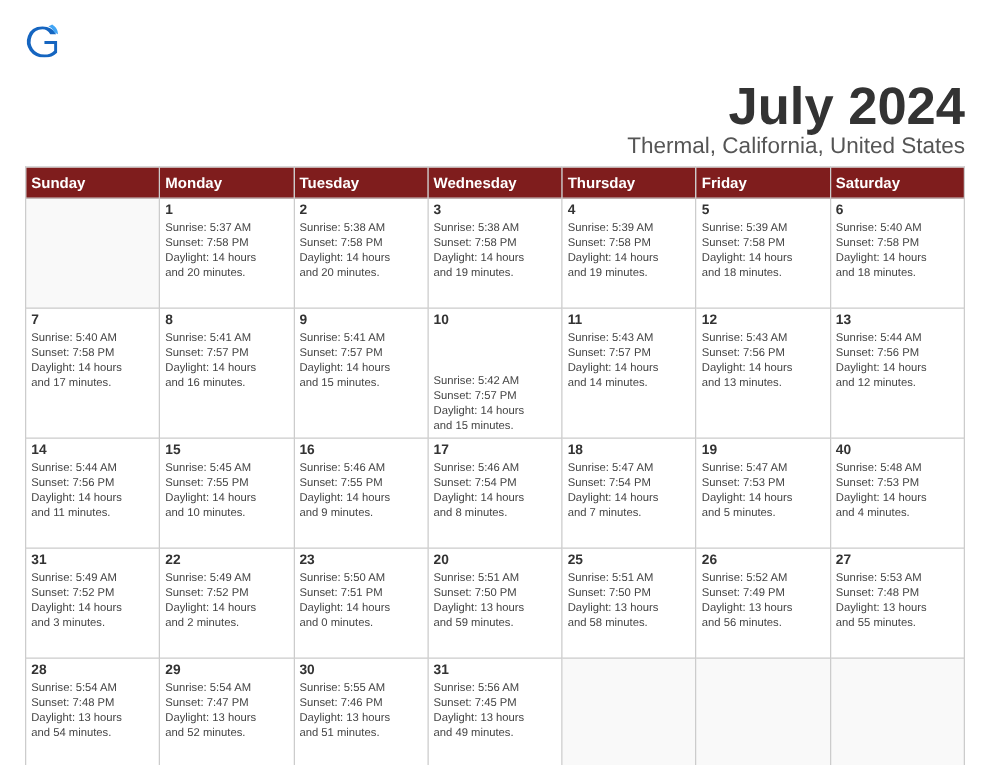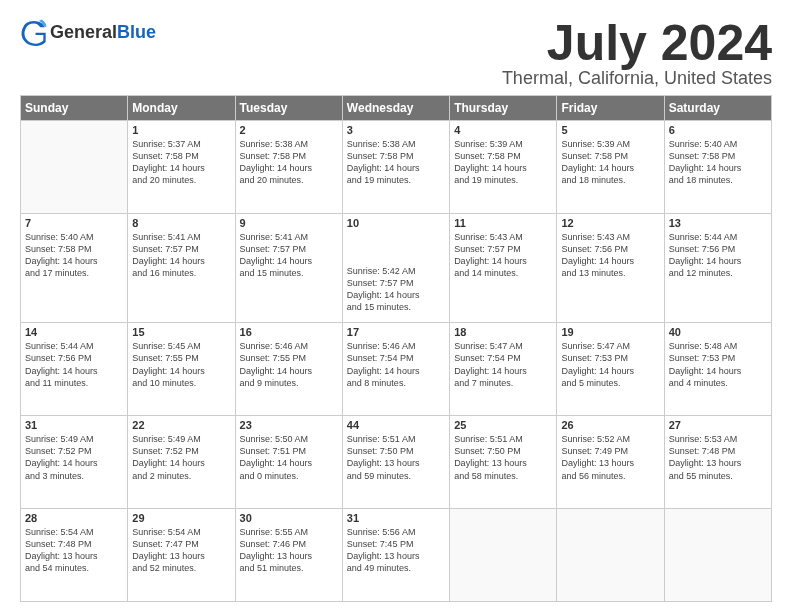--- a/index.html
+++ b/index.html
@@ -39,37 +39,38 @@
     }
     .logo-icon {
       width: 28px;
       height: 28px;
       margin-right: 2px;
     }
     .title-block {
       text-align: right;
     }
     .title-month {
-      font-size: 50px;
+      font-size: 42px;
       font-weight: bold;
       color: #333;
       line-height: 1;
+      margin-top: 46px;
     }
     .title-location {
       font-size: 18px;
       color: #555;
     }
     .calendar {
       flex: 1;
       border-collapse: collapse;
       width: 100%;
       table-layout: fixed;
     }
     .calendar th {
-      background: #737373;
+      background: #7f1d1d;
       color: #fff;
       font-size: 12px;
       font-weight: bold;
       padding: 5px 4px;
       text-align: left;
       border: 1px solid #ccc;
     }
     .calendar td {
       vertical-align: top;
       border: 1px solid #ccc;
@@ -97,25 +98,20 @@
 </head>
 <body>
 
 <div class="page">
   <div class="header">
     <div class="logo">
       <svg class="logo-icon" viewBox="0 0 36 36">
         <path d="M18 4 Q28 4 32 12 L26 12 Q23 7 18 7 Q10 7 7 14 Q4 21 8 27 Q12 33 20 33 Q26 33 30 29 L30 22 L20 22 L20 19 L33 19 L33 31 Q28 36 20 36 Q10 36 5 29 Q0 22 3 14 Q6 4 18 4Z" fill="#1565c0"></path>
         <path d="M28 2 Q34 6 34 12 L30 10 Q28 5 24 4Z" fill="#42a5f5"></path>
       </svg>
-      <div>
-        <span class="logo-text">
-          <span class="logo-general">General</span><span class="logo-blue">Blue</span>
-        </span>
-      </div>
     </div>
     <div class="title-block">
       <div class="title-month">July 2024</div>
       <div class="title-location">Thermal, California, United States</div>
     </div>
   </div>
 
   <table class="calendar">
     <thead>
       <tr>
@@ -294,21 +290,21 @@
 and 2 minutes.</div>
           </td>
           <td>
             <span class="day-num">23</span>
             <div class="day-info" style="white-space: pre-line;">Sunrise: 5:50 AM
 Sunset: 7:51 PM
 Daylight: 14 hours
 and 0 minutes.</div>
           </td>
           <td>
-            <span class="day-num">44</span>
+            <span class="day-num">20</span>
             <div class="day-info" style="white-space: pre-line;">Sunrise: 5:51 AM
 Sunset: 7:50 PM
 Daylight: 13 hours
 and 59 minutes.</div>
           </td>
           <td>
             <span class="day-num">25</span>
             <div class="day-info" style="white-space: pre-line;">Sunrise: 5:51 AM
 Sunset: 7:50 PM
 Daylight: 13 hours

